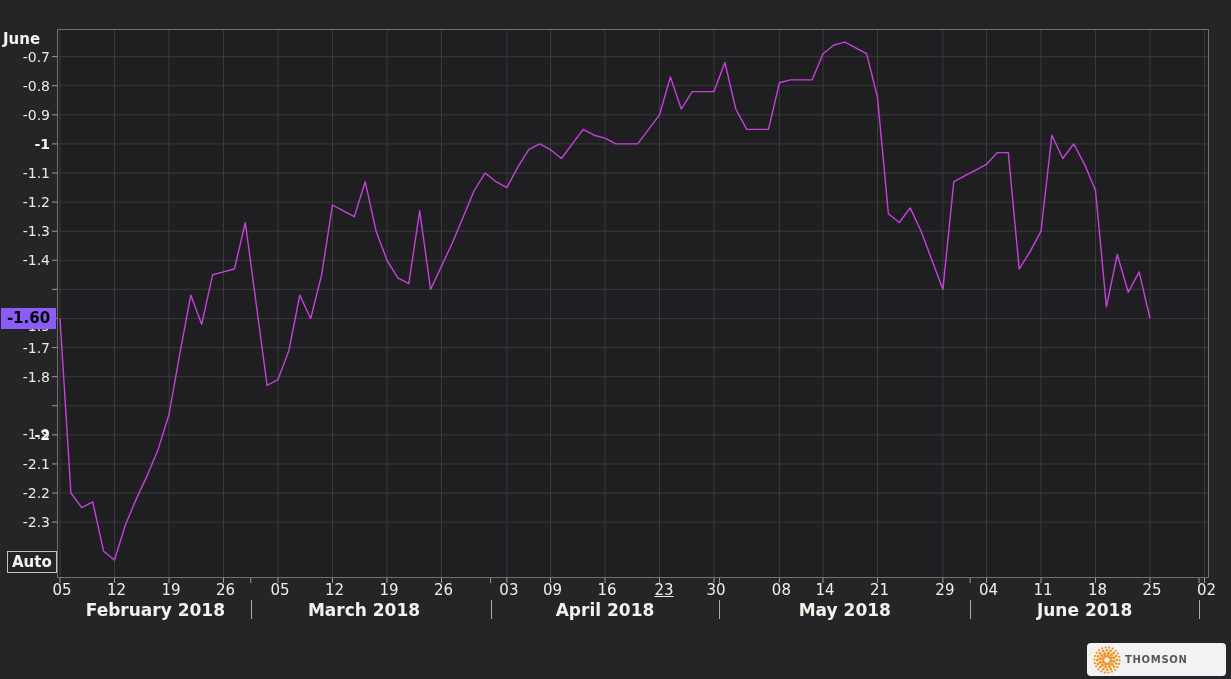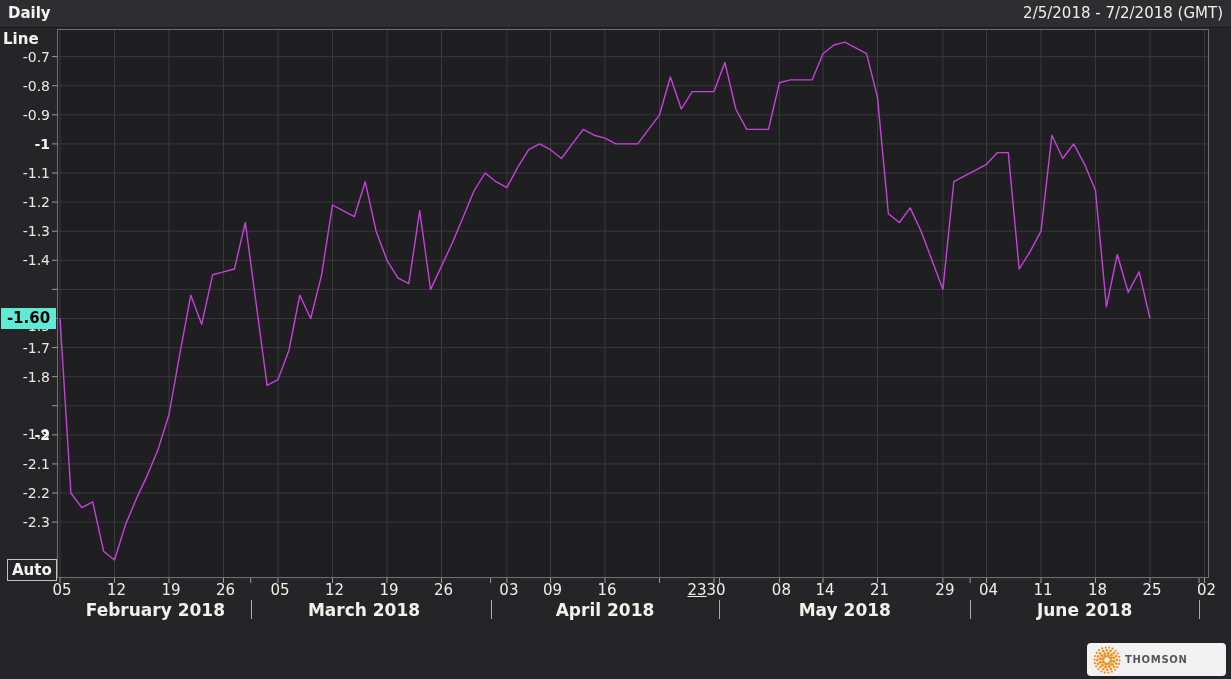--- a/index.html
+++ b/index.html
@@ -39,21 +39,21 @@
     font-size:14px;line-height:18px;color:#e9e9e4;
   }
   .y-label.bold{font-weight:bold;color:#f6f6f2;}
   .price-badge{
     position:absolute;left:1px;width:55px;height:21px;line-height:21px;
     background:#c838ea;color:#000;font-size:15px;font-weight:bold;text-align:center;
   }
   .auto-box{
     position:absolute;left:7px;top:551px;height:20px;line-height:20px;
     border:1px solid #c4c4c4;padding:0 4px;
-    font-size:15px;font-weight:bold;color:#f4f4f0;background:transparent;margin-top:8px;
+    font-size:15px;font-weight:bold;color:#f4f4f0;background:transparent;
   }
   .x-day-label{
     position:absolute;top:581px;width:30px;text-align:center;
     font-size:15px;color:#efefe9;
   }
   .x-month-label{
     position:absolute;top:600px;width:170px;text-align:center;
     font-size:17px;font-weight:bold;color:#f2f2ec;
   }
   .month-divider{
@@ -67,26 +67,22 @@
   .tr-logo .brand{
     position:absolute;left:38px;top:0;height:33px;line-height:33px;
     font-size:10px;font-weight:bold;letter-spacing:0.7px;color:#57575b;
   }
 </style>
 </head>
 <body>
 
 <div class="stage">
 
-  <div class="topbar">
-    <span class="daily">Daily</span>
-    <span class="range">2/5/2018 - 7/2/2018 (GMT)</span>
-  </div>
-
-  <div class="price-label">Line</div>
+
+  <div class="price-label">June</div>
 
   <div class="plot-area"></div>
 
   <svg id="chart-svg" width="1231" height="679">
       <line x1="58" y1="56.63910969793322" x2="1208" y2="56.63910969793322" stroke="#3a3a3d" stroke-width="1"></line>
       <line x1="52" y1="56.63910969793322" x2="57" y2="56.63910969793322" stroke="#9a9a9a" stroke-width="1"></line>
       <line x1="58" y1="85.73290937996822" x2="1208" y2="85.73290937996822" stroke="#3a3a3d" stroke-width="1"></line>
       <line x1="52" y1="85.73290937996822" x2="57" y2="85.73290937996822" stroke="#9a9a9a" stroke-width="1"></line>
       <line x1="58" y1="114.82670906200319" x2="1208" y2="114.82670906200319" stroke="#3a3a3d" stroke-width="1"></line>
       <line x1="52" y1="114.82670906200319" x2="57" y2="114.82670906200319" stroke="#9a9a9a" stroke-width="1"></line>
@@ -195,21 +191,21 @@
       <div class="x-day-label" style="left: 101.5px;">12</div>
       <div class="x-day-label" style="left: 156px;">19</div>
       <div class="x-day-label" style="left: 210.5px;">26</div>
       <div class="x-day-label" style="left: 265px;">05</div>
       <div class="x-day-label" style="left: 319.5px;">12</div>
       <div class="x-day-label" style="left: 374px;">19</div>
       <div class="x-day-label" style="left: 428.5px;">26</div>
       <div class="x-day-label" style="left: 493.9px;">03</div>
       <div class="x-day-label" style="left: 537.5px;">09</div>
       <div class="x-day-label" style="left: 592px;">16</div>
-      <div class="x-day-label" style="left: 682px; text-decoration: underline;">23</div>
+      <div class="x-day-label" style="left: 649px; text-decoration: underline;">23</div>
       <div class="x-day-label" style="left: 701px;">30</div>
       <div class="x-day-label" style="left: 766.4px;">08</div>
       <div class="x-day-label" style="left: 810px;">14</div>
       <div class="x-day-label" style="left: 864.5px;">21</div>
       <div class="x-day-label" style="left: 929.9px;">29</div>
       <div class="x-day-label" style="left: 973.5px;">04</div>
       <div class="x-day-label" style="left: 1028px;">11</div>
       <div class="x-day-label" style="left: 1082.5px;">18</div>
       <div class="x-day-label" style="left: 1137px;">25</div>
       <div class="x-day-label" style="left: 1191.5px;">02</div>
@@ -218,21 +214,21 @@
       <div class="x-month-label" style="left: 279px;">March 2018</div>
       <div class="month-divider" style="left: 490.55px;"></div>
       <div class="x-month-label" style="left: 520px;">April 2018</div>
       <div class="month-divider" style="left: 719.45px;"></div>
       <div class="x-month-label" style="left: 759.8px;">May 2018</div>
       <div class="month-divider" style="left: 970.15px;"></div>
       <div class="x-month-label" style="left: 999.6px;">June 2018</div>
       <div class="month-divider" style="left: 1199.05px;"></div>
     </div>
 
-  <div class="price-badge" id="price-badge" style="top: 307.983px; background: #5eead4; color: rgb(0, 0, 0);">-1.60</div>
+  <div class="price-badge" id="price-badge" style="top: 307.983px; background: #8b5cf6; color: rgb(0, 0, 0);">-1.60</div>
 
   <div class="auto-box">Auto</div>
 
   <div class="tr-logo">
     <svg class="mark" id="tr-mark" width="32" height="32" viewBox="0 0 32 32">
         <circle cx="13.94" cy="12.34" r="1.7" fill="#f3901d"></circle>
         <circle cx="17.13" cy="11.96" r="1.7" fill="#f3901d"></circle>
         <circle cx="19.66" cy="13.94" r="1.7" fill="#f3901d"></circle>
         <circle cx="20.04" cy="17.13" r="1.7" fill="#f3901d"></circle>
         <circle cx="18.06" cy="19.66" r="1.7" fill="#f3901d"></circle>

